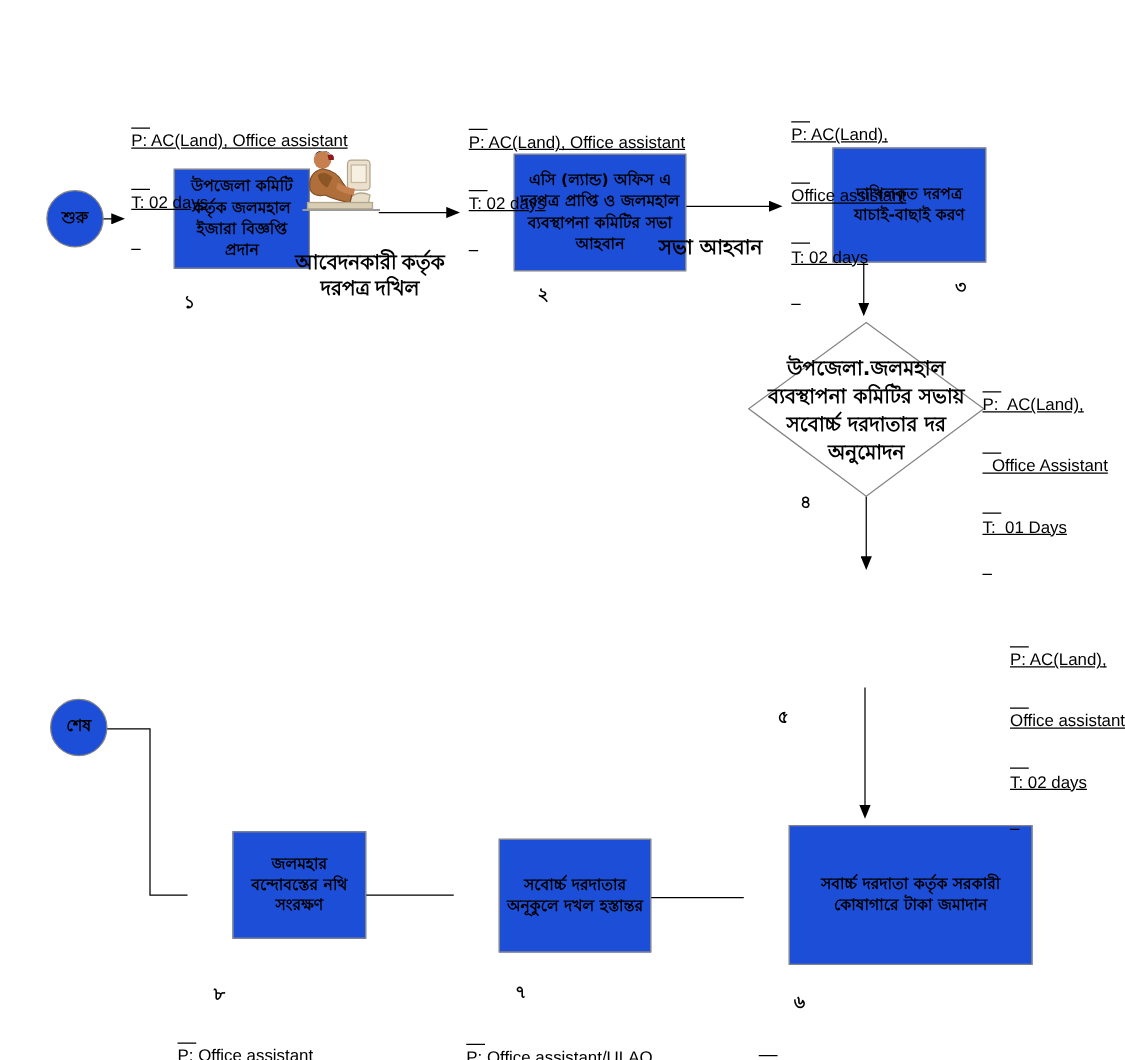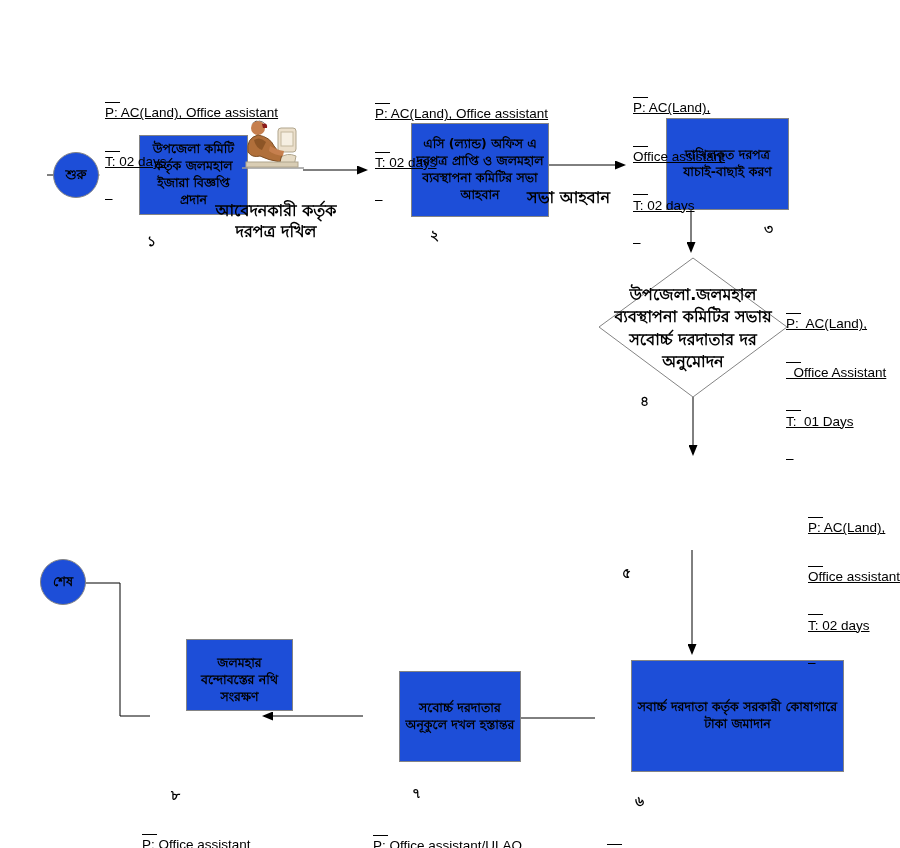--- a/index.html
+++ b/index.html
@@ -18,24 +18,24 @@
     display:flex;align-items:center;justify-content:center;text-align:center;
     font-size:12.5px;font-weight:bold;line-height:1.35;padding:4px;
     font-family:"DejaVu Sans","Liberation Sans",sans-serif;
     margin-left:36px;
   }
   .circle{border-radius:50%;font-size:13px;}
   #box1{left:103px;top:135px;width:109px;height:80px;}
   #box2{left:375px;top:123px;width:138px;height:94px;}
   #box3{left:630px;top:118px;width:123px;height:92px;}
   #box5{left:613px;top:461px;width:159px;height:89px;}
-  #box6{left:595px;top:660px;width:213px;height:112px;}
+  #box6{left:595px;top:660px;width:195px;height:112px;}
   #box7{left:363px;top:671px;width:122px;height:91px;}
-  #box8{left:150px;top:639px;width:107px;height:72px;align-items:flex-end;}
-  #start{left:17px;top:152px;width:46px;height:46px;}
+  #box8{left:150px;top:665px;width:107px;height:86px;}
+  #start{left:1px;top:152px;width:46px;height:46px;}
   #end{left:4px;top:559px;width:46px;height:46px;}
   .diamond-text{
     position:absolute;left:602px;top:284px;width:182px;text-align:center;
     font-size:16px;font-weight:bold;line-height:1.4;
     font-family:"DejaVu Sans","Liberation Sans",sans-serif;
   }
   .ann{
     position:absolute;font-size:13.5px;line-height:1.2;white-space:pre;
     font-family:"Liberation Sans","DejaVu Sans",sans-serif;
     text-decoration:underline;
@@ -57,21 +57,21 @@
   #num3{left:764px;top:218px;}
   #num4{left:640px;top:390px;}
   #num5{left:622px;top:562px;}
   #num6{left:635px;top:790px;}
   #num7{left:412px;top:782px;}
   #num8{left:171px;top:784px;}
   .edge-label{
     position:absolute;font-size:16px;font-weight:bold;text-align:center;
     font-family:"DejaVu Sans","Liberation Sans",sans-serif;
   }
-  #caption{left:212px;top:201px;width:128px;line-height:1.3;}
+  #caption{left:232px;top:201px;width:128px;line-height:1.3;font-family:Liberation Serif, serif;}
   #meetingLabel{left:521px;top:185px;width:95px;}
   .clipart{position:absolute;left:240px;top:116px;width:66px;height:60px;}
 </style>
 </head>
 <body>
 
 <div class="canvas">
 
 
   <svg class="overlay" width="900" height="848" viewBox="0 0 900 848">

